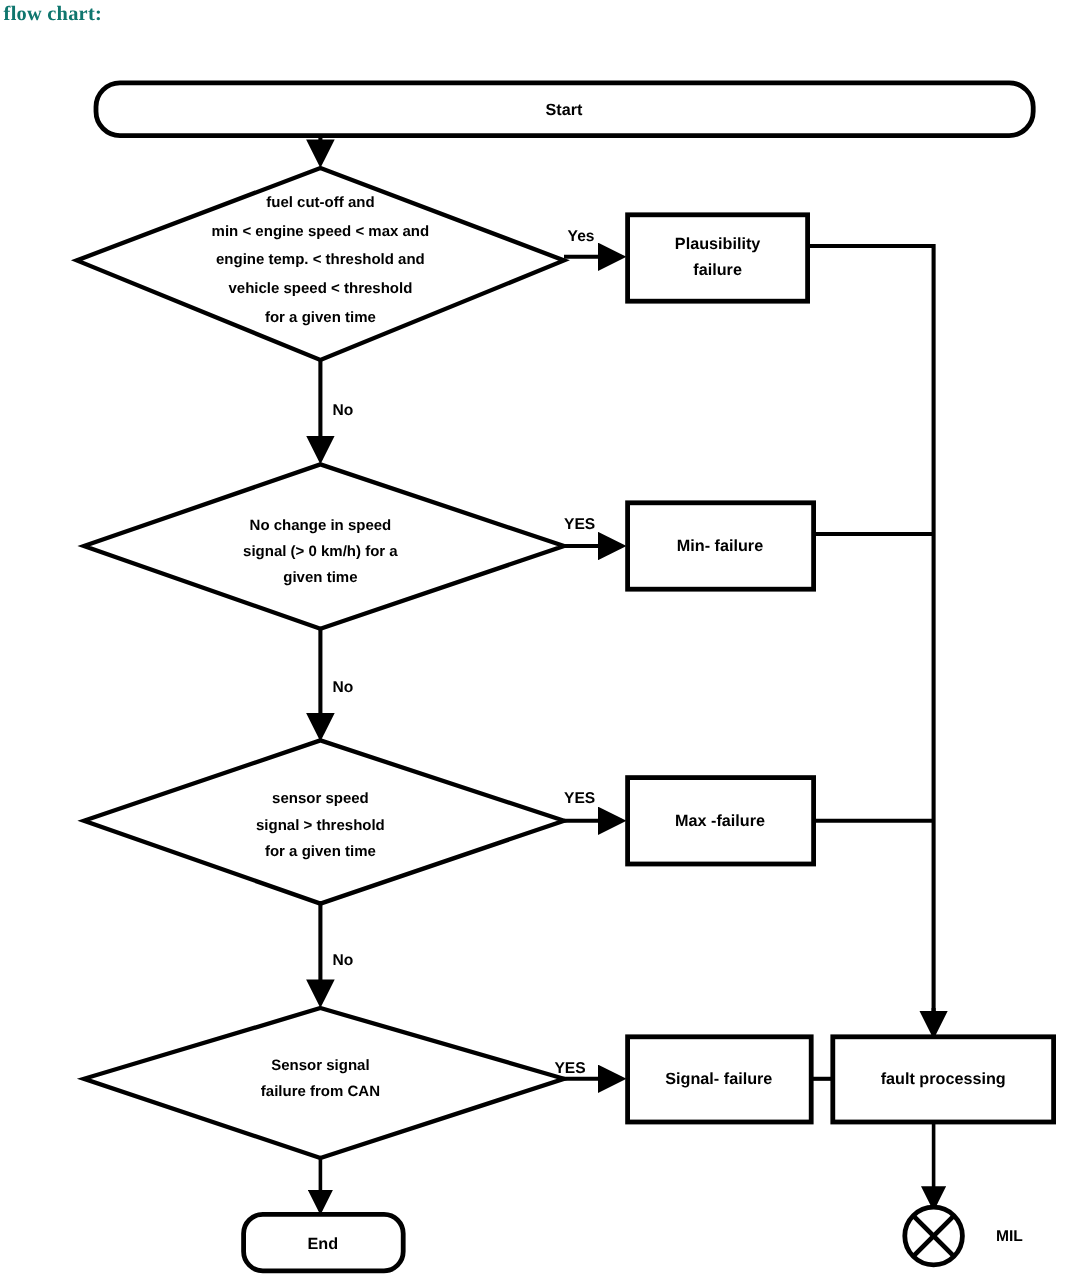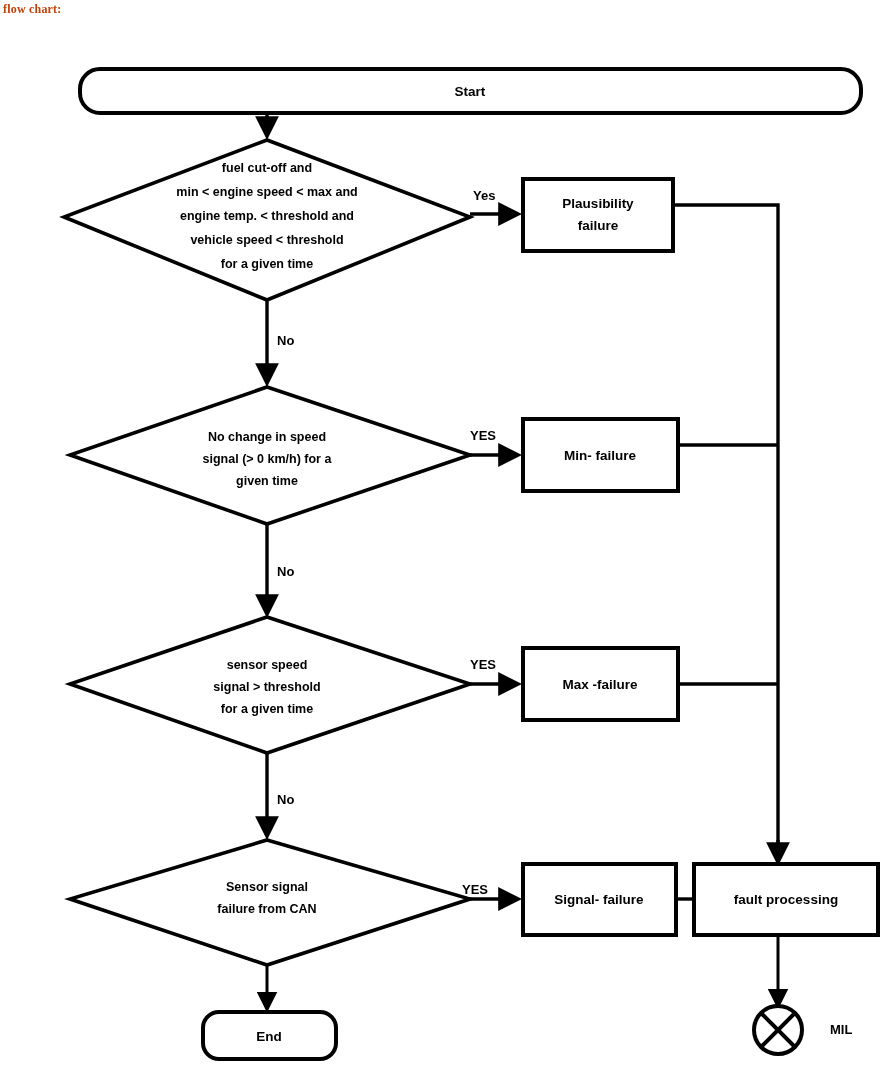--- a/index.html
+++ b/index.html
@@ -13,22 +13,22 @@
     font-family: "Liberation Sans", sans-serif;
     position: relative;
     overflow: hidden;
   }
   #caption {
     position: absolute;
     left: 3px;
     top: 2px;
     font-family: "Liberation Serif", serif;
     font-weight: bold;
-    font-size: 12px;
-    color: #c2410c;
+    font-size: 17px;
+    color: #0f766e;
     letter-spacing: 0.2px;
   }
   #flow-svg {
     position: absolute;
     left: 0;
     top: 0;
     width: 896px;
     height: 1072px;
     display: block;
   }

